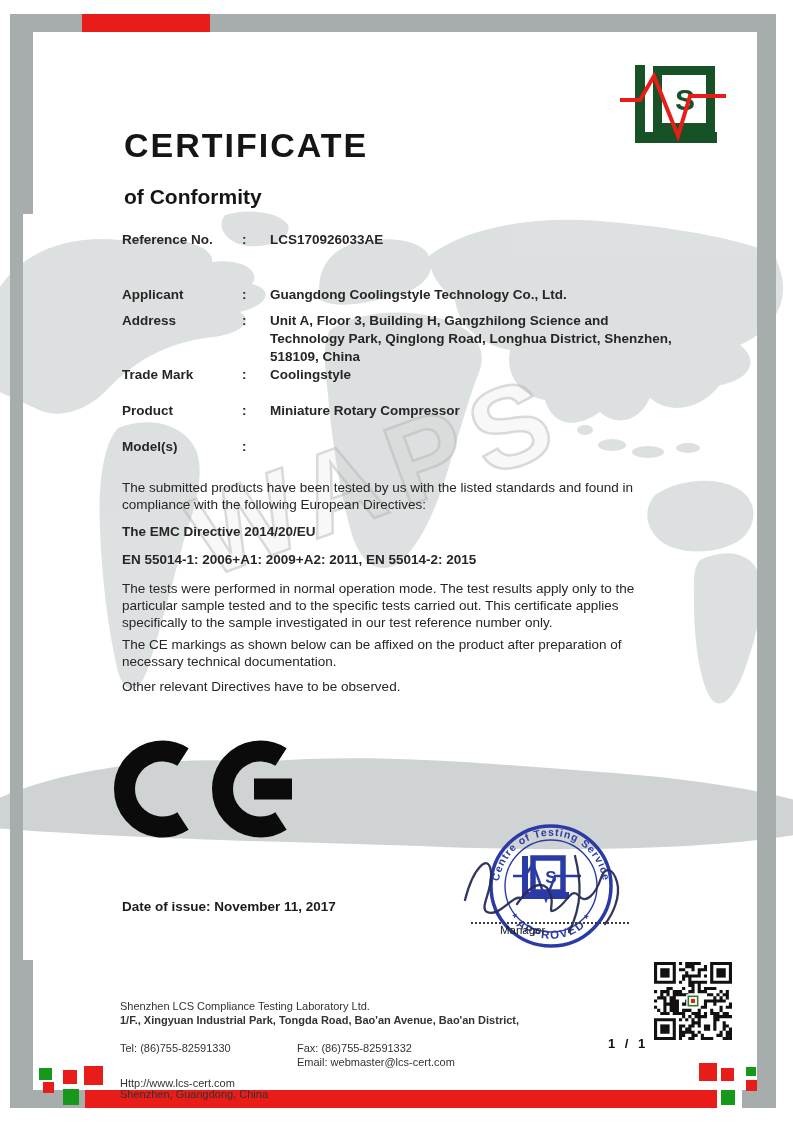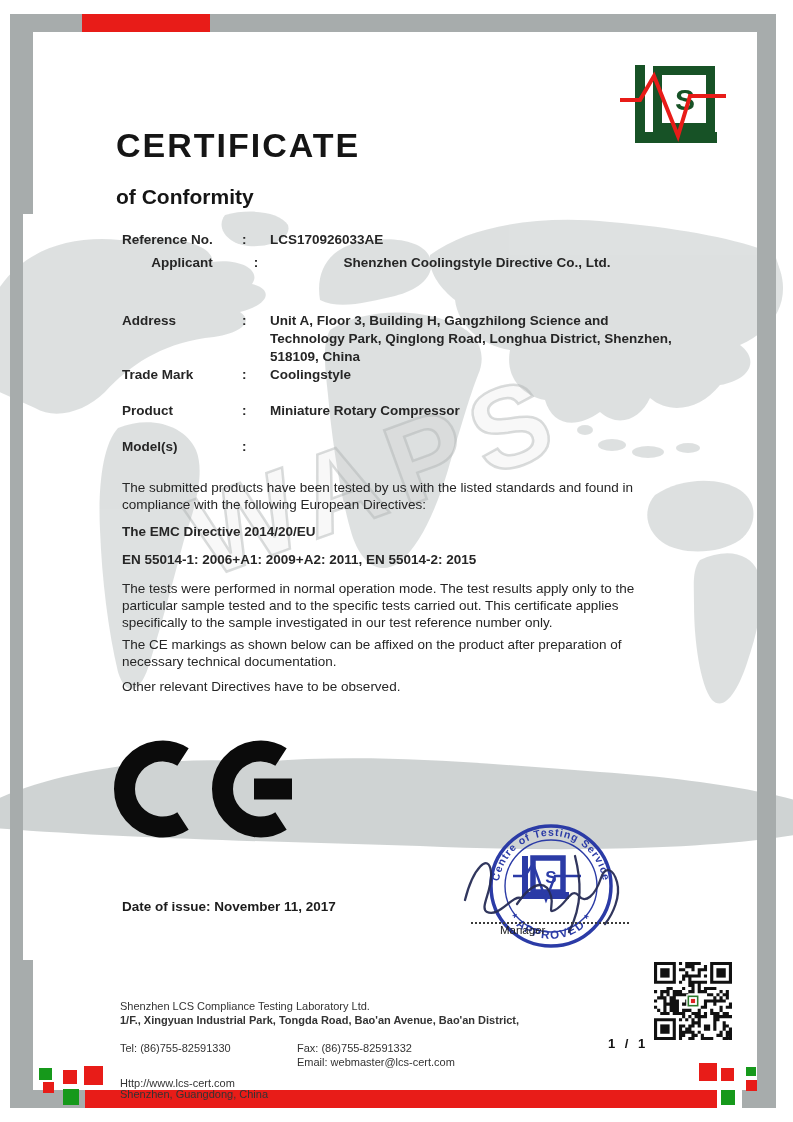--- a/index.html
+++ b/index.html
@@ -85,34 +85,34 @@
   <div class="sq red" style="left:746px;top:1080px;width:11px;height:11px;"></div>
   <div class="sq green" style="left:721px;top:1090px;width:14px;height:15px;"></div>
 
   <svg class="abs" style="left:612px;top:56px;" width="120" height="96" viewBox="0 0 120 96">
     <path d="M23 9 H33 V76 H105 V87 H23 Z" style="fill:var(--c-dark-green)"></path>
     <rect x="45.5" y="14.5" width="53" height="57" style="fill:none;stroke:var(--c-dark-green);stroke-width:9"></rect>
     <text x="73" y="54" text-anchor="middle" style="fill:var(--c-dark-green);font-family:'Liberation Sans',sans-serif;font-weight:bold;font-size:30px">S</text>
     <polyline points="8,44 28,44 42,20 66,80 78,40 114,40" style="fill:none;stroke:var(--c-red);stroke-width:4"></polyline>
   </svg>
 
-  <div class="abs" style="left:116px;top:126px;">
+  <div class="abs" style="left:124px;top:126px;">
     <div class="title1">CERTIFICATE</div>
     <div class="title2">of Conformity</div>
   </div>
 
   <div class="frow" style="top:231px;">
     <div class="flabel">Reference No.</div>
     <div class="fcolon">:</div>
     <div class="fvalue">LCS170926033AE</div>
   </div>
-  <div class="frow" style="top:254px;text-align:center;">
+  <div class="frow" style="top:286px;">
     <div class="flabel">Applicant</div>
     <div class="fcolon">:</div>
-    <div class="fvalue">Shenzhen Coolingstyle Directive Co., Ltd.</div>
+    <div class="fvalue">Guangdong Coolingstyle Technology Co., Ltd.</div>
   </div>
   <div class="frow" style="top:312px;">
     <div class="flabel">Address</div>
     <div class="fcolon">:</div>
     <div class="fvalue">Unit A, Floor 3, Building H, Gangzhilong Science and Technology Park, Qinglong Road, Longhua District, Shenzhen, 518109, China</div>
   </div>
   <div class="frow" style="top:366px;">
     <div class="flabel">Trade Mark</div>
     <div class="fcolon">:</div>
     <div class="fvalue">Coolingstyle</div>

